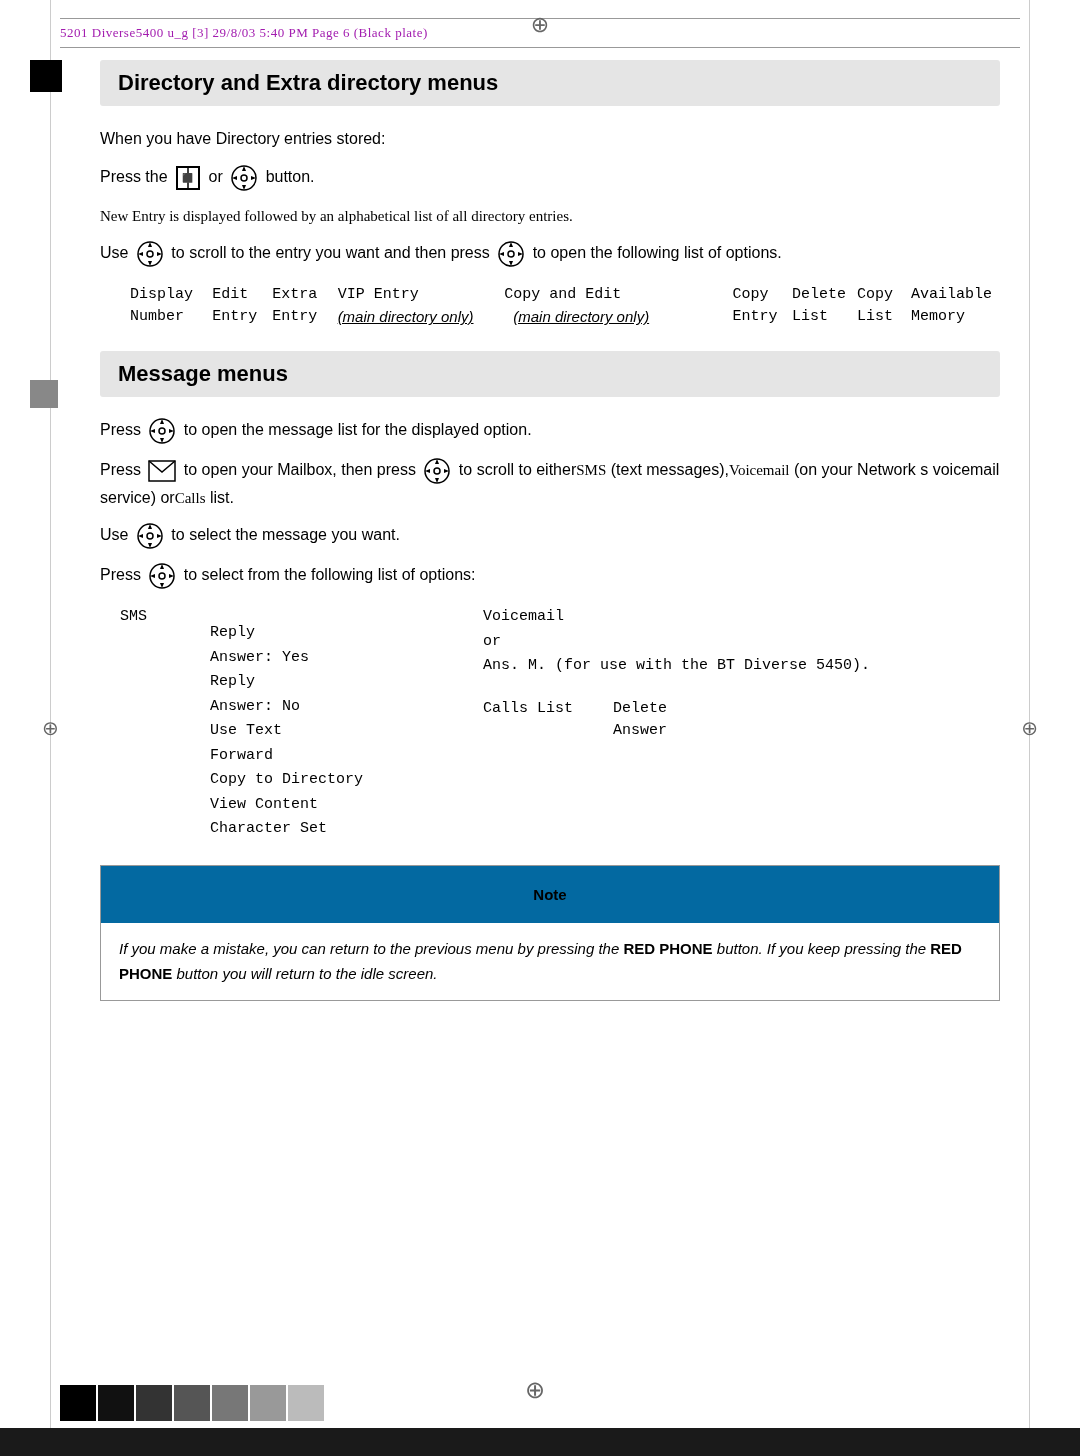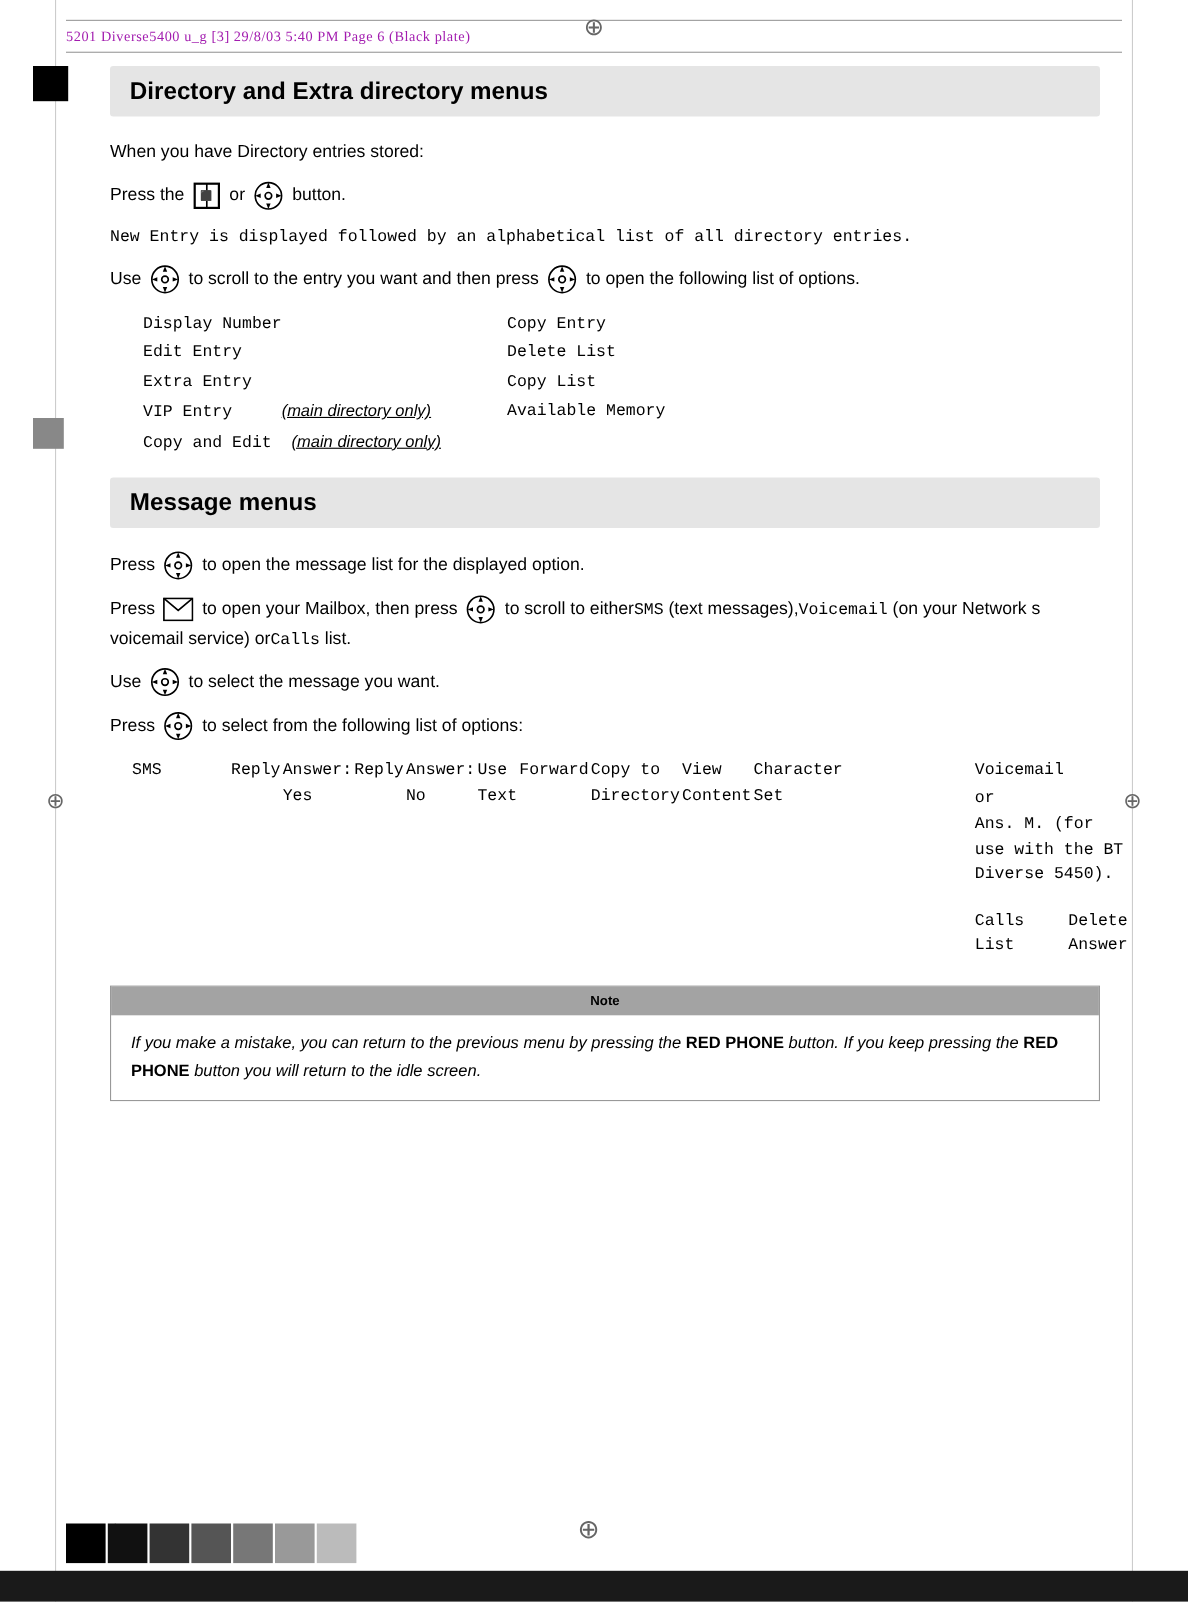--- a/index.html
+++ b/index.html
@@ -77,34 +77,34 @@
 
     
     .body-text {
       font-size: 16px;
       line-height: 1.6;
       margin-bottom: 12px;
       font-family: Arial, Helvetica, sans-serif;
     }
 
     .monospace {
-      font-family: Liberation Mono, monospace;
+      font-family: Liberation Serif, serif;
       font-size: 15px;
     }
 
     
     .two-col-list {
       display: flex;
       gap: 60px;
       margin: 16px 0 20px 30px;
     }
 
     .list-col {
       display: flex;
-      flex-direction: column;
+      flex-direction: row;
       gap: 4px;
     }
 
     .list-item {
       font-family: 'Courier New', monospace;
       font-size: 15px;
       line-height: 1.5;
     }
 
     .italic-note {
@@ -123,22 +123,23 @@
 
     .sms-label {
       font-family: 'Courier New', monospace;
       font-size: 15px;
       min-width: 50px;
       padding-top: 2px;
     }
 
     .sms-options {
       display: flex;
-      flex-direction: row;
+      flex-direction: column;
       gap: 2px;
+      margin-top: 16px;
     }
 
     .sms-option {
       font-family: 'Courier New', monospace;
       font-size: 15px;
       line-height: 1.5;
     }
 
     .sms-right {
       display: flex;
@@ -159,24 +160,24 @@
     }
 
     
     .note-box {
       border: 1.5px solid #999;
       margin-top: 24px;
       margin-bottom: 20px;
     }
 
     .note-header {
-      background: #a3a3a3;
+      background: #0369a1;
       text-align: center;
-      padding: 6px;
-      font-size: 12px;
+      padding: 20px;
+      font-size: 15px;
       font-weight: bold;
     }
 
     .note-body {
       padding: 13px 18px;
       font-size: 15px;
       line-height: 1.7;
       font-style: italic;
     }
 

